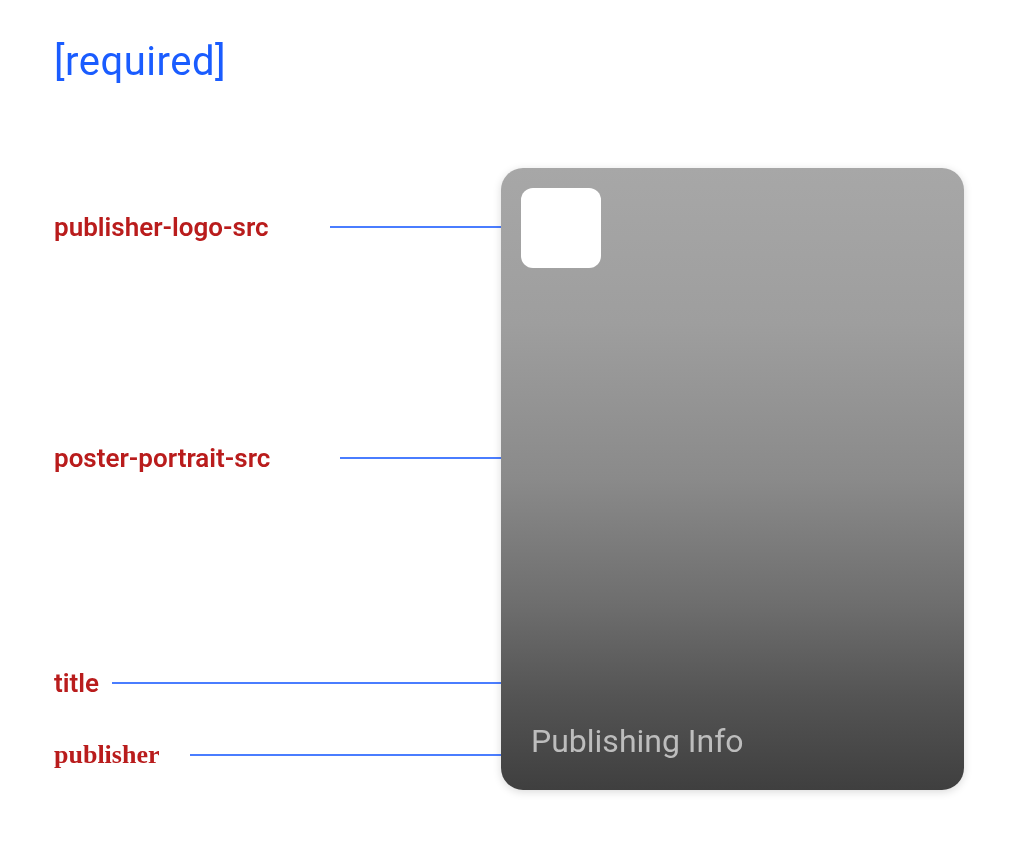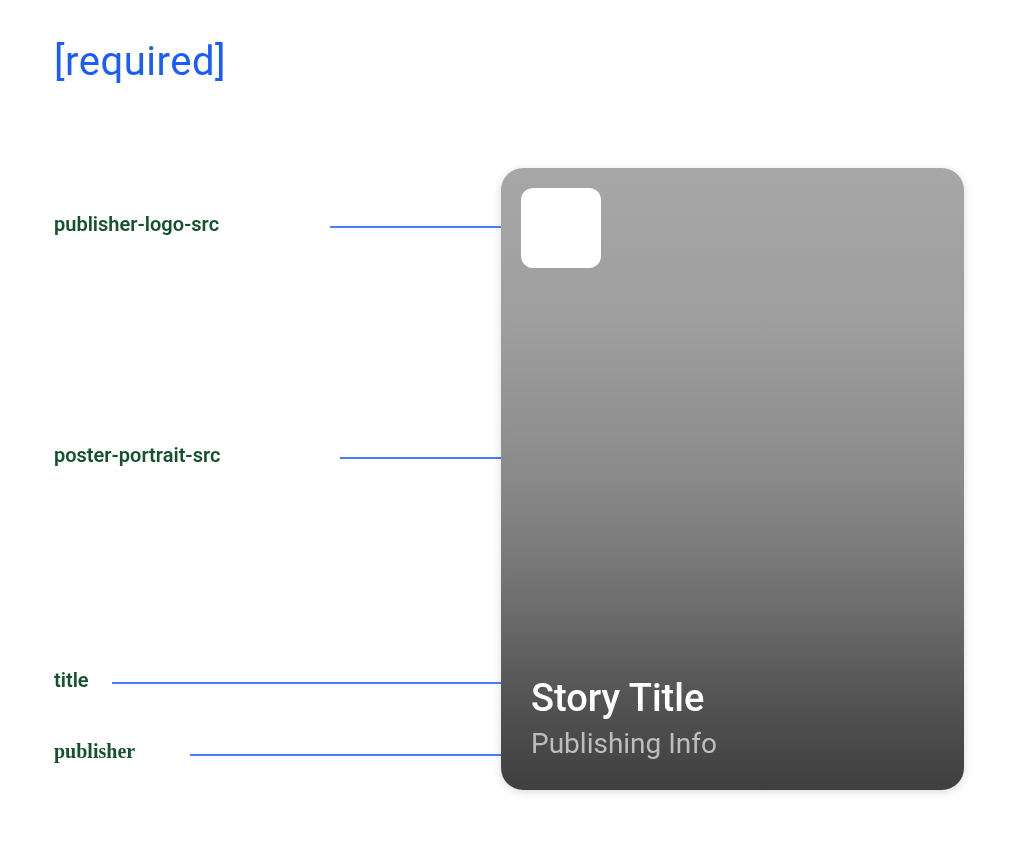--- a/index.html
+++ b/index.html
@@ -18,23 +18,23 @@
       position: absolute;
       top: 38px;
       left: 54px;
       font-size: 40px;
       font-weight: 400;
       color: #1a5cff;
       letter-spacing: 0.5px;
     }
     .label {
       position: absolute;
-      font-size: 20px;
+      font-size: 26px;
       font-weight: 600;
-      color: #14532d;
+      color: #b91c1c;
       white-space: nowrap;
     }
     .label-logo { top: 212px; left: 54px; }
     .label-poster { top: 443px; left: 54px; }
     .label-title { top: 668px; left: 54px; text-align: center; }
     .label-publisher { top: 740px; left: 54px; font-family: Liberation Serif, serif; }
 
     .card {
       position: absolute;
       top: 168px;
@@ -59,21 +59,21 @@
       bottom: 70px;
       left: 30px;
       font-size: 38px;
       font-weight: 500;
       color: #ffffff;
     }
     .card-publisher {
       position: absolute;
       bottom: 30px;
       left: 30px;
-      font-size: 28px;
+      font-size: 32px;
       font-weight: 400;
       color: #bdbdbd;
     }
 
     .connector {
       position: absolute;
       stroke: #4a7dff;
       stroke-width: 2;
       fill: none;
     }
@@ -101,15 +101,14 @@
 
   <line x1="112" y1="683" x2="513" y2="683" stroke="#4a7dff" stroke-width="2"></line>
   <circle class="dot" cx="519" cy="683" r="7"></circle>
 
   <line x1="190" y1="755" x2="513" y2="755" stroke="#4a7dff" stroke-width="2"></line>
   <circle class="dot" cx="519" cy="755" r="7"></circle>
 </svg>
 
 <div class="card">
   <div class="logo-box"></div>
-  <div class="card-title">Story Title</div>
   <div class="card-publisher">Publishing Info</div>
 </div>
 
 </body></html>

